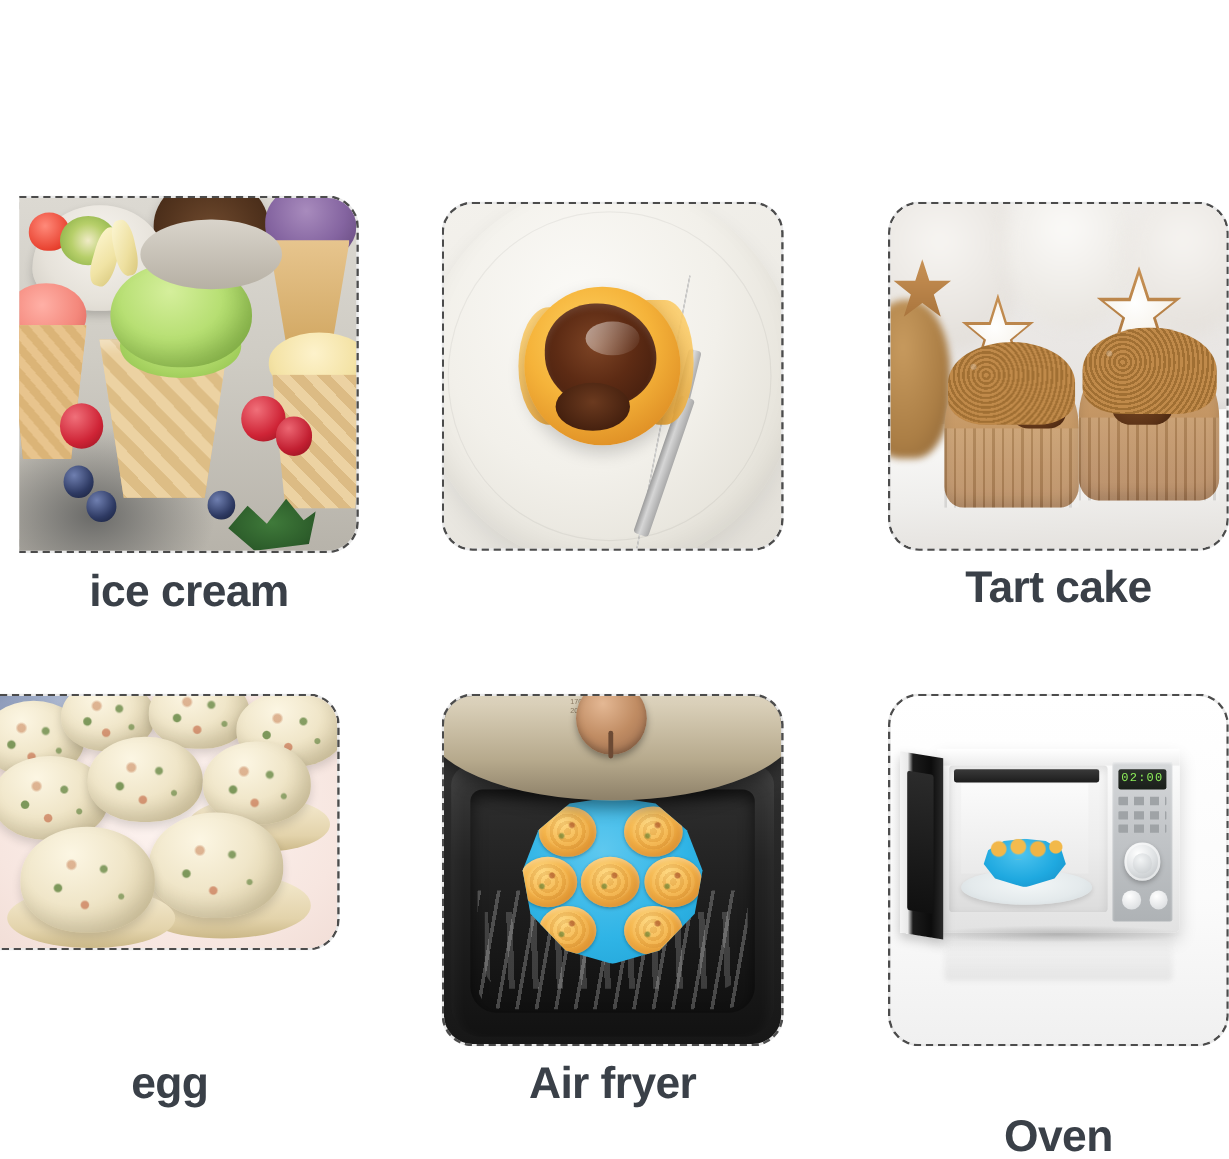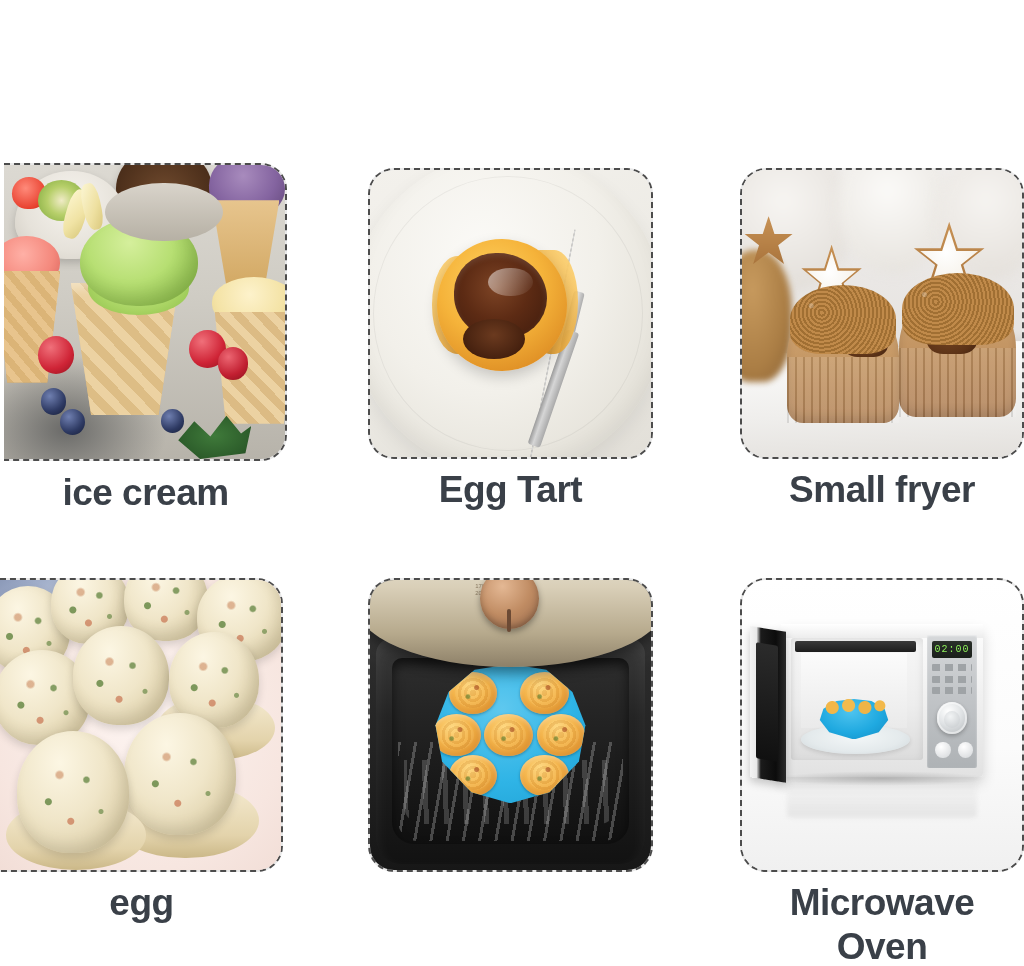--- a/index.html
+++ b/index.html
@@ -324,21 +324,21 @@
      transform: scaleY(-1); filter: blur(2px); border-radius:4px; }
 </style>
 </head>
 <body>
 
 <div class="page">
 
 
   <div class="grid">
 
-    <div class="cell" style="left:4px; top:71px; width:283px; height:298px;">
+    <div class="cell" style="left:16px; top:71px; width:283px; height:298px;">
       <div class="tile bleed-left">
         <div class="photo p-ice">
           <div class="ice-bowl-choc"></div>
           <div class="ice-bowl-choc-rim"></div>
           <div class="ice-purple"></div>
           <div class="ice-cone-purple"></div>
           <div class="ice-bowl-fruit"></div>
           <div class="ice-straw"></div>
           <div class="ice-kiwi"></div>
           <div class="ice-banana1"></div>
@@ -376,21 +376,20 @@
           <div class="fork-neck"></div>
           <div class="fork-handle"></div>
           <div class="tart-flake1"></div>
           <div class="tart-flake2"></div>
           <div class="tart-body"></div>
           <div class="tart-burn"></div>
           <div class="tart-burn2"></div>
           <div class="tart-shine"></div>
         </div>
       </div>
-      <div class="caption" style="top:300px;">Egg Tart</div>
     </div>
 
     <div class="cell" style="left:740px; top:76px; width:284px; height:291px;">
       <div class="tile">
         <div class="photo p-cake">
           <div class="cake-bg-blob1"></div>
           <div class="cake-bg-blob2"></div>
           <div class="cake-bg-blob3"></div>
           <div class="cake-plate"></div>
           <div class="cake-blur-left"></div>
@@ -404,24 +403,24 @@
           <div class="crumb-top crumb-2"></div>
           <div class="star-edge star-a"></div>
           <div class="star-shape star-a" style="transform:scale(0.82);"></div>
           <div class="muffin muffin-1">
               <div class="ridges"></div>
             </div>
           <div class="choc-1"></div>
           <div class="crumb-top crumb-1"></div>
         </div>
       </div>
-      <div class="caption" style="top:300px;">Small fryer</div>
+      <div class="caption" style="top:300px;">Tart cake</div>
     </div>
 
-    <div class="cell" style="left:0px; top:486px; width:283px; height:294px;">
+    <div class="cell" style="left:0px; top:486px; width:283px; height:214px;">
       <div class="tile bleed-left">
         <div class="photo p-egg">
           <div class="egg-plate"></div>
           <div class="egg-blue-rim"></div>
           <div class="bite b1"></div>
           <div class="bite b2"></div>
           <div class="bite b3"></div>
           <div class="bite b4"></div>
           <div class="bite-base base-7"></div>
           <div class="bite b5"></div>
@@ -458,20 +457,21 @@
             <div>200</div>
           </div>
           <div class="fryer-scale-r">
             <div>70</div>
             <div>100</div>
           </div>
           <div class="fryer-knob"></div>
           <div class="fryer-knob-mark"></div>
         </div>
       </div>
+      <div class="caption" style="top:303px;">Air fryer</div>
     </div>
 
     <div class="cell" style="left:740px; top:486px; width:284px; height:294px;">
       <div class="tile">
         <div class="photo p-mw">
           <div class="mw-body"></div>
           <div class="mw-top"></div>
           <div class="mw-cavity"></div>
           <div class="mw-cav-top"></div>
           <div class="mw-cav-back"></div>
@@ -487,18 +487,17 @@
           <div class="mw-btnrow mw-r2"></div>
           <div class="mw-btnrow mw-r3"></div>
           <div class="mw-dial"></div>
           <div class="mw-dial-in"></div>
           <div class="mw-b1"></div>
           <div class="mw-b2"></div>
           <div class="mw-shadow"></div>
           <div class="mw-reflect"></div>
         </div>
       </div>
-      <div class="caption" style="top:303px;">Microwave</div>
       <div class="caption" style="top:347px;">Oven</div>
     </div>
 
   </div>
 </div>
 
 </body></html>

